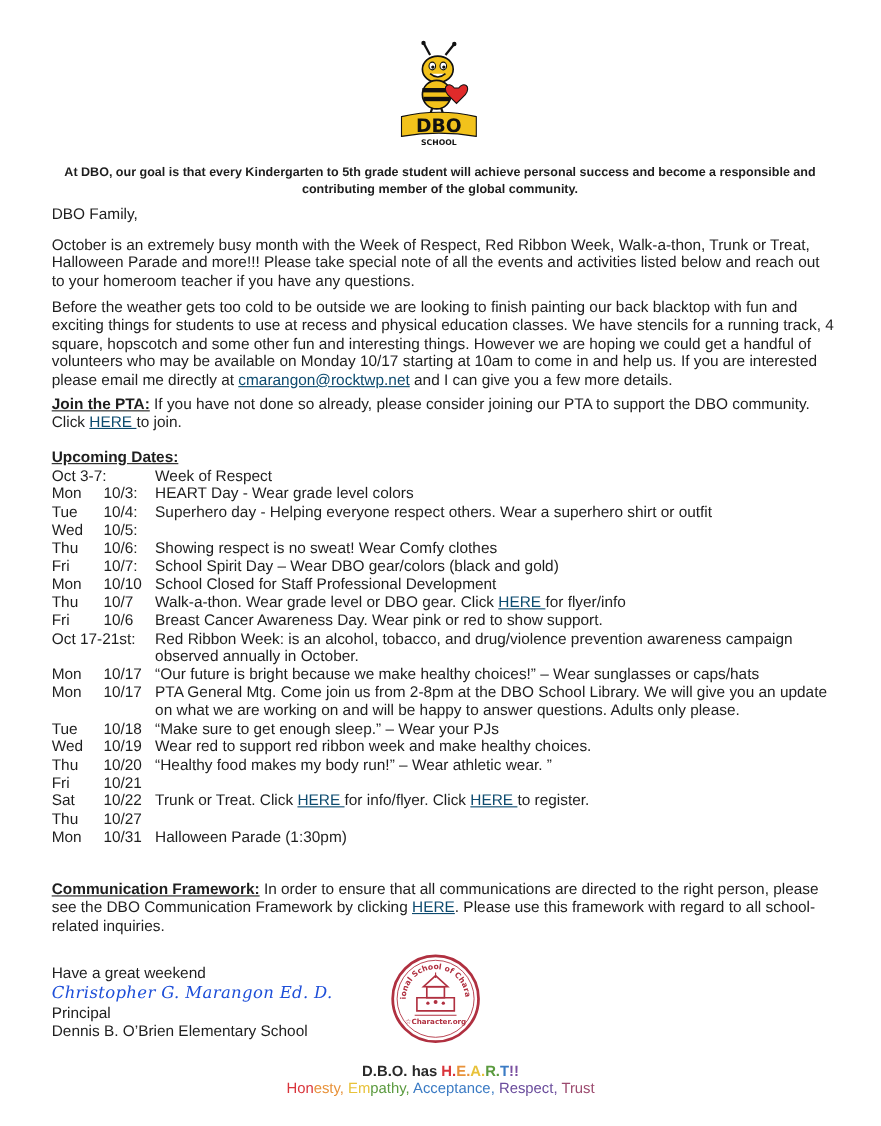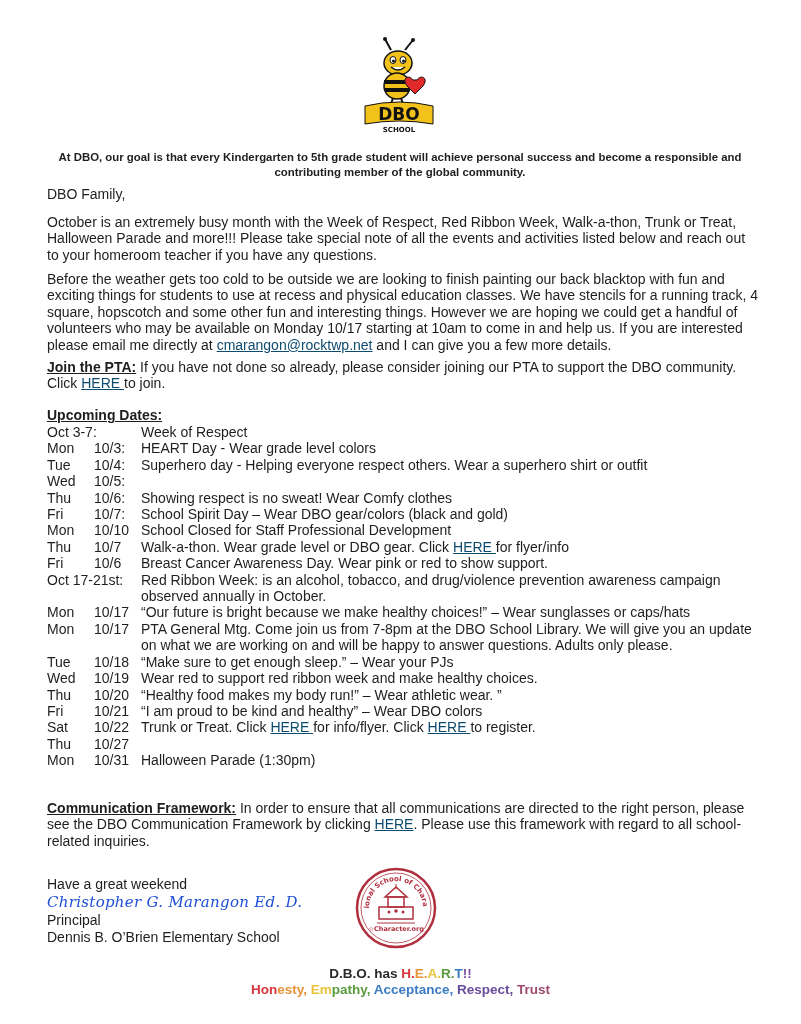--- a/index.html
+++ b/index.html
@@ -36,21 +36,21 @@
     .row .desc { flex: 1; }
 
     .sig .line { display: block; }
     .script {
       font-family: "DejaVu Serif", serif; font-style: italic; font-size: 15px; letter-spacing: 0.3px;
       color: #1d4ed8; line-height: 20px;
     }
     .seal { position: absolute; left: 355px; top: 867px; width: 82px; height: 82px; }
 
     .motto1 { position: absolute; left: 0; width: 801px; top: 966px; text-align: center; font-weight: bold; font-size: 13.5px; color: #2a2a2a; }
-    .motto2 { position: absolute; left: 0; width: 801px; top: 982px; text-align: center; font-weight: bold; font-size: 13.5px; }
+    .motto2 { position: absolute; left: 0; width: 801px; top: 982px; text-align: center; font-weight: normal; font-size: 13.5px; }
   </style>
 </head>
 <body>
 
 <div class="logo-wrap">
   <svg width="88" height="98" viewBox="0 0 88 98">
     <line x1="36" y1="14" x2="30" y2="3" stroke="#111" stroke-width="2"></line>
     <circle cx="30" cy="3" r="2" fill="#111"></circle>
     <line x1="50" y1="14" x2="58" y2="4" stroke="#111" stroke-width="2"></line>
     <circle cx="58" cy="4" r="2" fill="#111"></circle>
@@ -139,41 +139,40 @@
       <span class="desc"><span>Red Ribbon Week: is an alcohol, tobacco, and drug/violence prevention awareness campaign observed annually in October.</span></span>
     </div>
     <div class="row">
       <span class="day">Mon</span>
       <span class="dt">10/17</span>
       <span class="desc"><span>“Our future is bright because we make healthy choices!” – Wear sunglasses or caps/hats</span></span>
     </div>
     <div class="row">
       <span class="day">Mon</span>
       <span class="dt">10/17</span>
-      <span class="desc"><span>PTA General Mtg. Come join us from 7-8pm at the DBO School Library. We will give you an update on what we are working on and will be happy to answer questions.  Adults only please.</span></span>
+      <span class="desc"><span>PTA General Mtg. Come join us from 2-8pm at the DBO School Library. We will give you an update on what we are working on and will be happy to answer questions.  Adults only please.</span></span>
     </div>
     <div class="row">
       <span class="day">Tue</span>
       <span class="dt">10/18</span>
       <span class="desc"><span>“Make sure to get enough sleep.” – Wear your PJs</span></span>
     </div>
     <div class="row">
       <span class="day">Wed</span>
       <span class="dt">10/19</span>
       <span class="desc"><span>Wear red to support red ribbon week and make healthy choices.</span></span>
     </div>
     <div class="row">
       <span class="day">Thu</span>
       <span class="dt">10/20</span>
       <span class="desc"><span>“Healthy food makes my body run!” – Wear athletic wear. ”</span></span>
     </div>
     <div class="row">
       <span class="day">Fri</span>
       <span class="dt">10/21</span>
-      <span class="desc"><span>“I am proud to be kind and healthy” – Wear DBO colors</span></span>
     </div>
     <div class="row">
       <span class="day">Sat</span>
       <span class="dt">10/22</span>
       <span class="desc"><span>Trunk or Treat. Click </span><a class="link">HERE </a><span>for info/flyer. Click </span><a class="link">HERE </a><span>to register.</span></span>
     </div>
     <div class="row">
       <span class="day">Thu</span>
       <span class="dt">10/27</span>
     </div>

